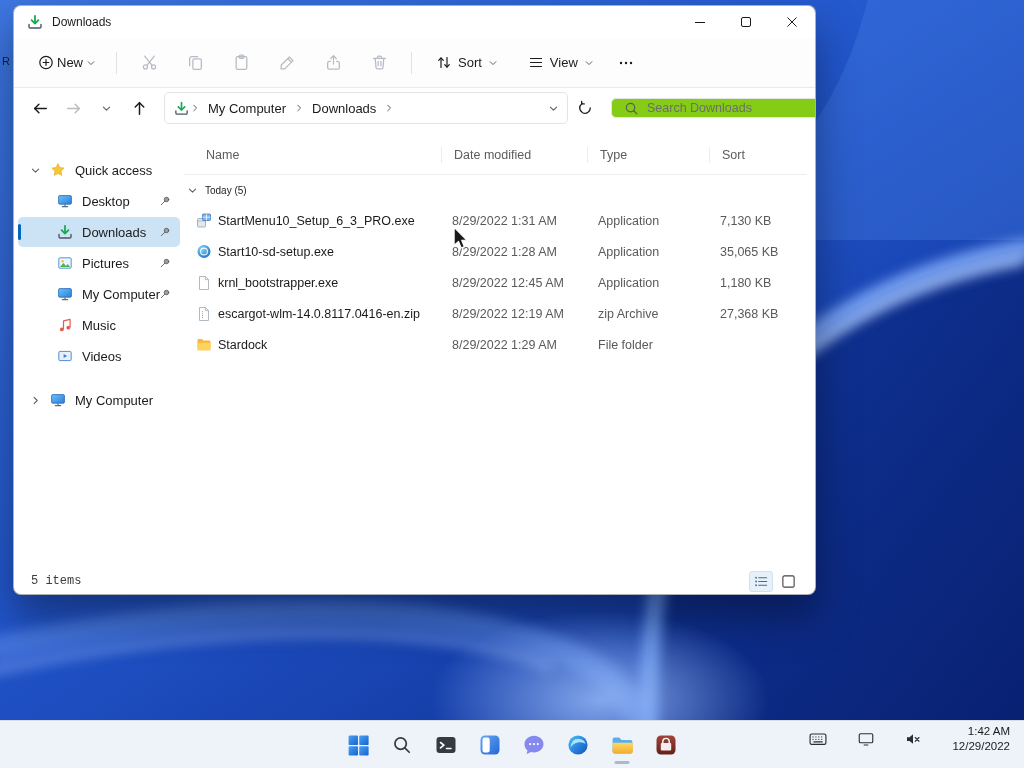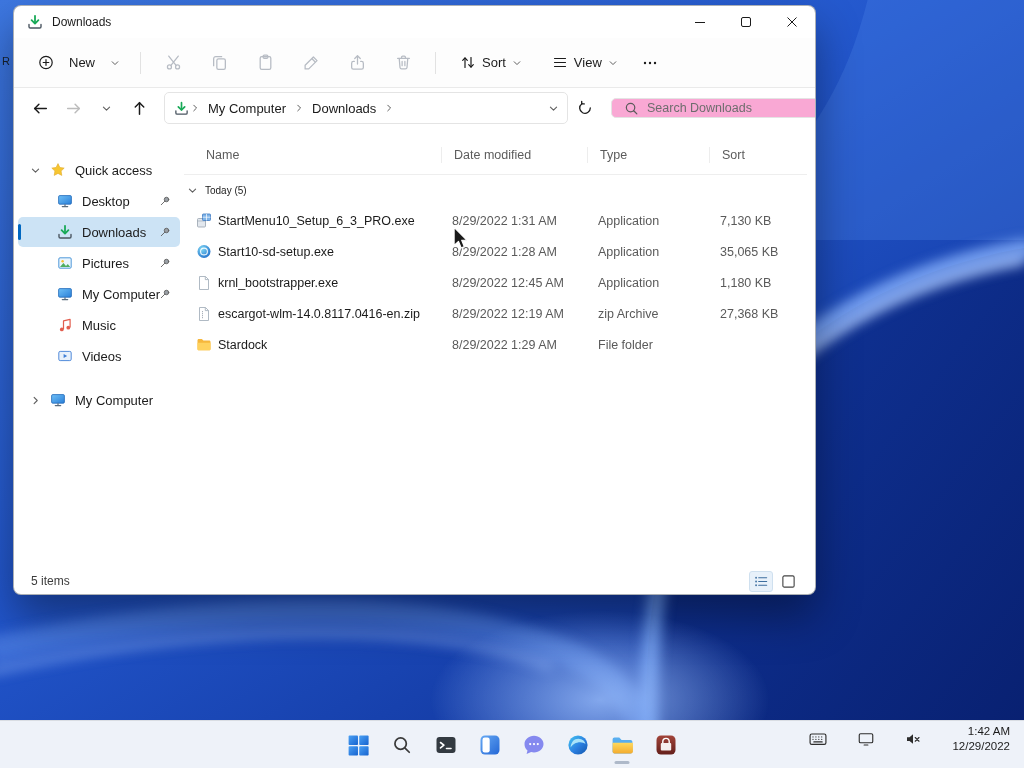--- a/index.html
+++ b/index.html
@@ -10,35 +10,35 @@
 .wallpaper{position:absolute;inset:0;z-index:0;width:1024px;height:768px;}
 .stray{position:absolute;left:2px;top:55px;z-index:1;font-size:11px;color:#16202c;}
 
 .window{position:absolute;left:13px;top:5px;width:803px;height:590px;background:#fff;border:1px solid rgba(70,80,90,.45);border-radius:8px;box-shadow:0 22px 44px rgba(0,0,0,.38);display:flex;flex-direction:column;overflow:hidden;z-index:2;}
 .titlebar{height:32px;flex:0 0 auto;display:flex;align-items:center;}
 .title-left{display:flex;align-items:center;gap:9px;padding-left:13px;flex:1;min-width:0;}
 .title-text{font-size:12px;color:#1b1b1b;}
 .win-controls{display:flex;height:100%;}
 .win-ctl{width:46px;height:100%;display:flex;align-items:center;justify-content:center;}
 .toolbar{height:50px;flex:0 0 auto;display:flex;align-items:center;padding:0 13px;border-bottom:1px solid #eaeaea;background:#fdfdfd;}
-.tb-new{display:flex;align-items:center;gap:15px;padding:7px 11px;border-radius:5px;font-size:13px;color:#1b1b1b;}
+.tb-new{display:flex;align-items:center;gap:3px;padding:7px 11px;border-radius:5px;font-size:13px;color:#1b1b1b;}
 .tb-sep{width:1px;height:22px;background:#e2e2e2;margin:0 9px;}
 .tb-ico{width:38px;height:34px;display:flex;align-items:center;justify-content:center;border-radius:5px;color:#b7bcc4;margin:0 4px;}
 .tb-drop{display:flex;align-items:center;gap:6px;padding:7px 9px;border-radius:5px;font-size:13px;color:#1b1b1b;margin:0 6px;}
 .tb-more{width:34px;height:34px;display:flex;align-items:center;justify-content:center;border-radius:5px;color:#1b1b1b;}
 .chev{color:#5f5f5f;display:flex;}
 .sic{display:flex;width:16px;height:16px;flex:0 0 auto;align-items:center;justify-content:center;}
 .addressbar{height:40px;flex:0 0 auto;display:flex;align-items:center;padding:0 10px;}
 .nav-btn{width:33px;height:32px;display:flex;align-items:center;justify-content:center;border-radius:5px;color:#1b1b1b;flex:0 0 auto;}
 .nav-btn.disabled{color:#bcbcbc;}
 .crumb-box{height:32px;width:404px;border:1px solid #e4e4e4;border-radius:5px;background:#fff;display:flex;align-items:center;padding:0 8px;margin-left:8px;flex:0 0 auto;}
 .crumb{font-size:13px;color:#1b1b1b;padding:3px 7px;border-radius:4px;white-space:nowrap;}
 .crumb-sep{display:flex;color:#5f5f5f;padding:0 1px;}
 .crumb-spacer{flex:1;}
-.search-box{height:20px;flex:1;border:1px solid #e4e4e4;border-radius:5px;background:#f9a8d4;display:flex;align-items:center;gap:8px;padding:0 11px;margin-left:10px;}
+.search-box{height:20px;flex:1;border:1px solid #e4e4e4;border-radius:5px;background:#84cc16;display:flex;align-items:center;gap:8px;padding:0 11px;margin-left:10px;}
 .search-box input{flex:1;border:0;outline:0;background:transparent;font-size:12.5px;color:#1b1b1b;font-family:inherit;min-width:0;}
 .search-box input::placeholder{color:#6d6d6d;}
 .winbody{flex:1;display:flex;min-height:0;}
 .sidebar{width:170px;flex:0 0 auto;padding-top:26px;font-size:13px;color:#1b1b1b;overflow:hidden;}
 .side-row{height:30px;margin:1px 4px;border-radius:5px;display:flex;align-items:center;gap:9px;padding-left:12px;position:relative;}
 .side-row.indent{padding-left:39px;}
 .side-row.selected{background:var(--selection,#cce3f5);}
 .side-row.selected::before{content:"";position:absolute;left:0;top:7px;bottom:7px;width:3px;border-radius:3px;background:var(--accent,#0067c0);}
 .side-label{white-space:nowrap;overflow:hidden;}
 .pin{position:absolute;right:9px;top:50%;transform:translateY(-50%);display:flex;}
@@ -49,21 +49,21 @@
 .col-h.first{padding-left:22px;}
 .col-h:not(:last-child)::after{content:"";position:absolute;right:10px;top:11px;bottom:11px;width:1px;background:#ededed;}
 .cols-rule{height:1px;background:#eee;margin-right:8px;flex:0 0 auto;}
 .group-row{height:30px;display:flex;align-items:center;gap:7px;padding-left:3px;flex:0 0 auto;}
 .group-label{font-size:10px;color:#1b1b1b;}
 .file-row{display:grid;grid-template-columns:268px 146px 122px 1fr;height:31px;align-items:center;border-radius:4px;margin-right:8px;flex:0 0 auto;}
 .cell-name{display:flex;align-items:center;gap:6px;padding-left:12px;min-width:0;}
 .fname{font-size:12.5px;color:#1b1b1b;white-space:nowrap;overflow:hidden;text-align:right;}
 .cell-dim{font-size:12.5px;color:#5a5a5a;white-space:nowrap;}
 .cell-size{text-align:left;padding-right:30px;}
-.statusbar{height:26px;flex:0 0 auto;display:flex;align-items:center;padding:0 15px 0 17px;font-size:12px;color:#3c3c3c;}
+.statusbar{height:26px;flex:0 0 auto;display:flex;align-items:center;padding:0 15px 0 17px;font-size:12px;color:#3c3c3c;font-family:Liberation Mono, monospace;}
 .status-views{margin-left:auto;display:flex;gap:3px;align-items:center;}
 .view-btn{width:24px;height:21px;display:flex;align-items:center;justify-content:center;border-radius:3px;}
 .view-btn.active{background:#e8f1fa;border:1px solid #cfe0ef;}
 
 .taskbar{position:absolute;left:0;bottom:0;width:1024px;height:48px;background:var(--taskbar-bg,#eef2f9);border-top:1px solid #d9dde3;z-index:3;}
 .tb-center{position:absolute;left:50%;top:4px;transform:translateX(-50%);display:flex;gap:4px;}
 .task-btn{width:40px;height:40px;border-radius:5px;display:flex;align-items:center;justify-content:center;position:relative;}
 .task-btn.running::after{content:"";position:absolute;left:50%;bottom:1px;transform:translateX(-50%);width:15px;height:3px;border-radius:2px;background:#aeb9c9;}
 .tray{position:absolute;right:6px;top:0;height:35px;display:flex;align-items:center;gap:19px;}
 .tray-btn{height:40px;display:flex;align-items:center;justify-content:center;border-radius:5px;color:#2d2d2d;padding:0 5px;}

